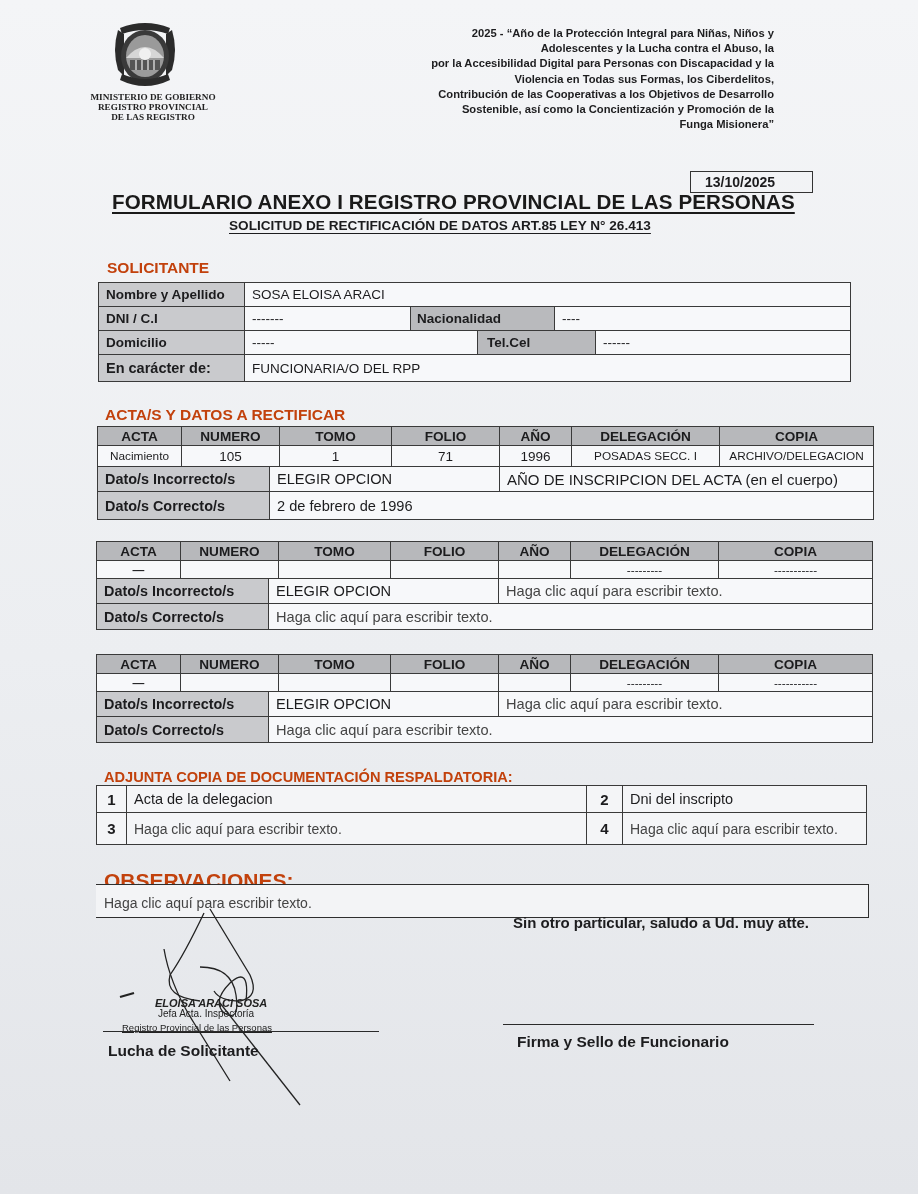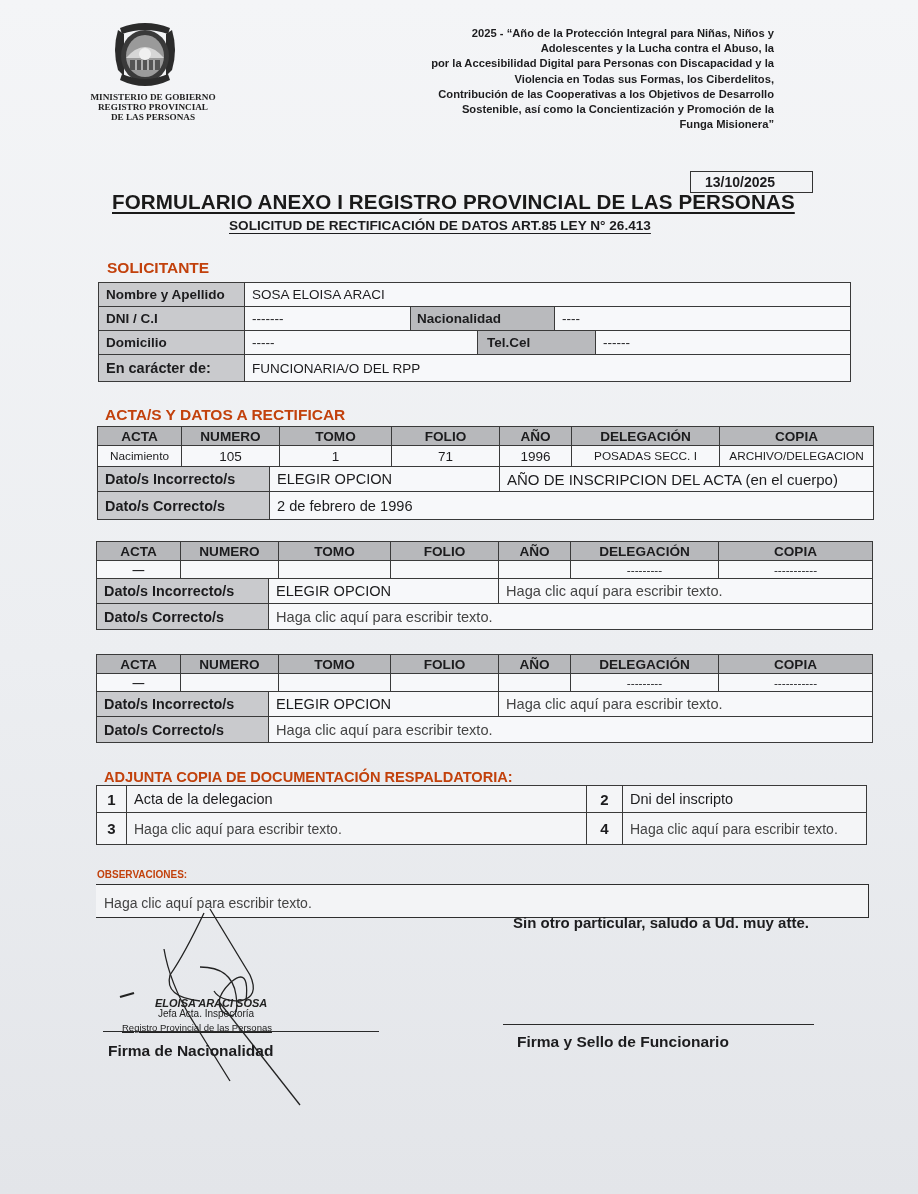--- a/index.html
+++ b/index.html
@@ -81,21 +81,21 @@
     <line x1="34" y1="40" x2="34" y2="50" stroke="#eee" stroke-width="1.2"></line>
     <line x1="40" y1="40" x2="40" y2="50" stroke="#eee" stroke-width="1.2"></line>
     <line x1="46" y1="40" x2="46" y2="50" stroke="#eee" stroke-width="1.2"></line>
     <path d="M12 8 Q37 -2 62 8 L60 14 Q37 6 14 14 Z" fill="#2b2b2b"></path>
     <path d="M12 60 Q37 72 62 60 L60 54 Q37 64 14 54 Z" fill="#2b2b2b"></path>
   </svg>
 </div>
 <div class="abs ministry">
   <div>MINISTERIO DE GOBIERNO</div>
   <div>REGISTRO PROVINCIAL</div>
-  <div>DE LAS PERSONAS</div>
+  <div>DE LAS REGISTRO</div>
 </div>
 
 <div class="abs motto">
   <div>2025 - “Año de la Protección Integral para Niñas, Niños y</div>
   <div>Adolescentes y la Lucha contra el Abuso, la</div>
   <div>por la Accesibilidad Digital para Personas con Discapacidad y la</div>
   <div>Violencia en Todas sus Formas, los Ciberdelitos,</div>
   <div>Contribución de las Cooperativas a los Objetivos de Desarrollo</div>
   <div>Sostenible, así como la Concientización y Promoción de la</div>
   <div>Funga Misionera”</div>
@@ -200,21 +200,21 @@
   <div class="cell ctr" style="left:0; top:0; width:30px; height:27px; font-weight:bold; font-size:15px;">1</div>
   <div class="cell" style="left:30px; top:0; width:460px; height:27px; font-size:14.5px;">Acta de la delegacion</div>
   <div class="cell ctr" style="left:490px; top:0; width:36px; height:27px; font-weight:bold; font-size:15px;">2</div>
   <div class="cell nort" style="left:526px; top:0; width:243px; height:27px; font-size:14.5px;">Dni del inscripto</div>
   <div class="cell ctr nolb" style="left:0; top:27px; width:30px; height:31px; font-weight:bold; font-size:15px;">3</div>
   <div class="cell nolb ph" style="left:30px; top:27px; width:460px; height:31px;">Haga clic aquí para escribir texto.</div>
   <div class="cell ctr nolb" style="left:490px; top:27px; width:36px; height:31px; font-weight:bold; font-size:15px;">4</div>
   <div class="cell nort nolb ph" style="left:526px; top:27px; width:243px; height:31px;">Haga clic aquí para escribir texto.</div>
 </div>
 
-<div class="abs section-title" style="left:97px; top:869px; font-size:10px;text-align:center;">OBSERVACIONES:</div>
+<div class="abs section-title" style="left:104px; top:869px; font-size:21px;text-align:center;">OBSERVACIONES:</div>
 <div class="abs" style="left:96px; top:884px; width:773px; height:34px; border:1.3px solid #2e2e2e; border-left:none; background:#f3f4f6;">
   <div class="ph" style="position:absolute; left:8px; top:10px; font-size:14px;">Haga clic aquí para escribir texto.</div>
 </div>
 
 <div class="abs closing" style="left:513px; top:914px;">Sin otro particular, saludo a Ud. muy atte.</div>
 
 <div class="abs" style="left:100px; top:905px; width:240px; height:205px;">
   <svg width="240" height="205" viewBox="0 0 240 205">
     <path d="M110 4 L150 70 Q160 92 140 96 Q120 96 114 86" fill="none" stroke="#222" stroke-width="1.3"></path>
     <path d="M104 8 Q84 50 70 70 Q64 92 100 96" fill="none" stroke="#222" stroke-width="1.3"></path>
@@ -223,16 +223,16 @@
     <path d="M120 98 L200 200" fill="none" stroke="#222" stroke-width="1.3"></path>
     <path d="M20 92 L34 88" stroke="#222" stroke-width="2.2"></path>
   </svg>
 </div>
 <div class="abs stamp" style="left:155px; top:998px;">
   <div style="font-weight:bold; font-style:italic; font-size:11px;">ELOISA ARACI SOSA</div>
   <div style="padding-left:3px;">Jefa Acta. Inspectoría</div>
 </div>
 <div class="abs stamp" style="left:122px; top:1023px; font-size:9.5px; text-decoration:underline;">Registro Provincial de las Personas</div>
 <div class="abs sig-line" style="left:103px; top:1031px; width:276px;"></div>
-<div class="abs sign-label" style="left:108px; top:1042px;">Firma de Nacionalidad</div>
+<div class="abs sign-label" style="left:108px; top:1042px;">Lucha de Solicitante</div>
 
 <div class="abs sig-line" style="left:503px; top:1024px; width:311px;"></div>
 <div class="abs sign-label" style="left:517px; top:1033px; font-size:15.5px;">Firma y Sello de Funcionario</div>
 
 </body></html>

